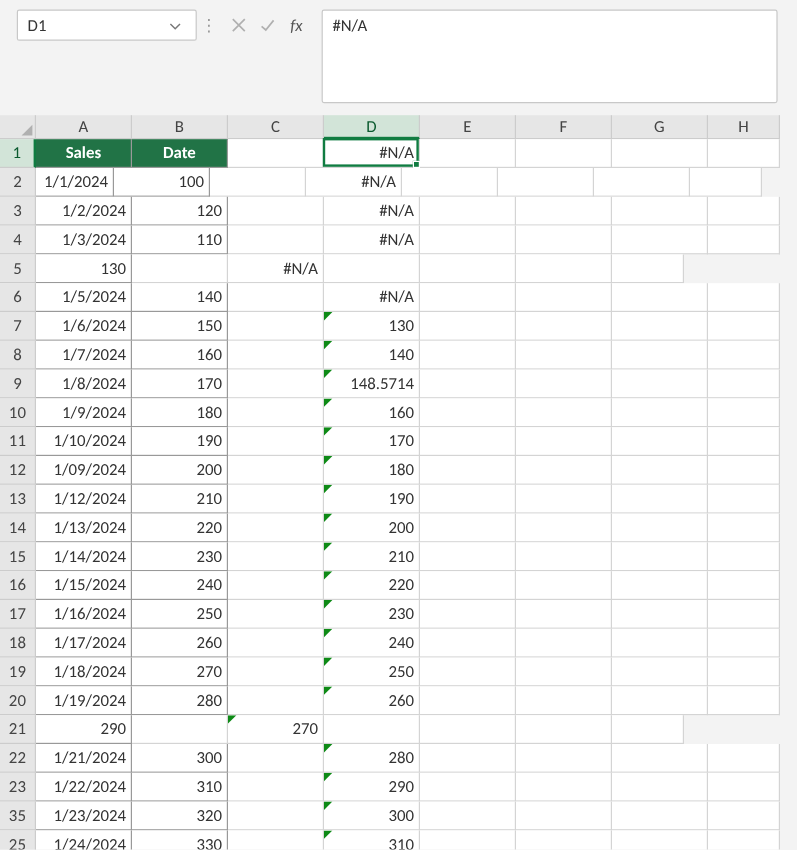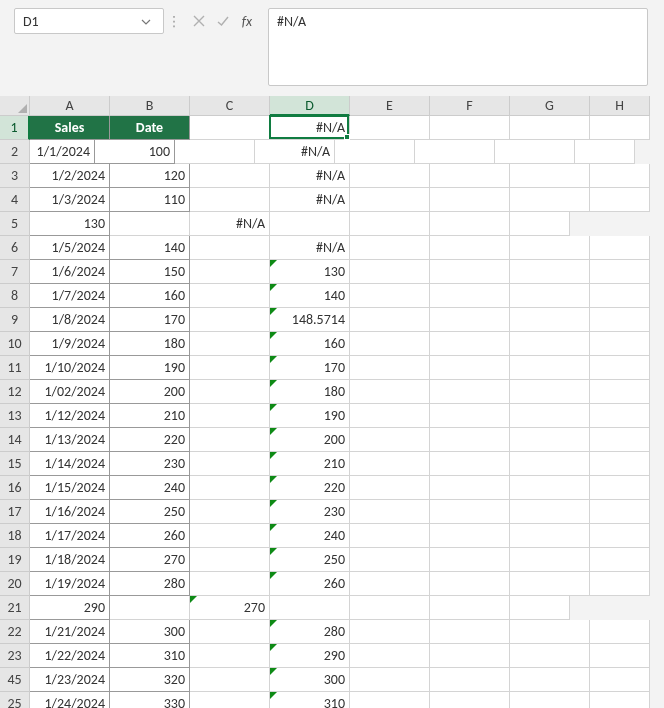--- a/index.html
+++ b/index.html
@@ -263,21 +263,21 @@
       <div class="rowhead">14</div>
       <div class="rowhead">15</div>
       <div class="rowhead">16</div>
       <div class="rowhead">17</div>
       <div class="rowhead">18</div>
       <div class="rowhead">19</div>
       <div class="rowhead">20</div>
       <div class="rowhead">21</div>
       <div class="rowhead">22</div>
       <div class="rowhead">23</div>
-      <div class="rowhead">45</div>
+      <div class="rowhead">35</div>
       <div class="rowhead">25</div>
     </div>
   <div class="cells" id="cells">
       <div class="row">
         <div class="cell hdr" style="width: 80px;">Sales</div>
         <div class="cell hdr" style="width: 80px;">Date</div>
         <div class="cell" style="width: 80px;"></div>
         <div class="cell right" style="width: 80px;">#N/A</div>
         <div class="cell" style="width: 80px;"></div>
         <div class="cell" style="width: 80px;"></div>
@@ -377,21 +377,21 @@
         <div class="cell left bordered" style="width: 80px;">1/10/2024</div>
         <div class="cell right bordered" style="width: 80px;">190</div>
         <div class="cell" style="width: 80px;"></div>
         <div class="cell right greentri" style="width: 80px;">170</div>
         <div class="cell" style="width: 80px;"></div>
         <div class="cell" style="width: 80px;"></div>
         <div class="cell" style="width: 80px;"></div>
         <div class="cell" style="width: 60px;"></div>
       </div>
       <div class="row">
-        <div class="cell left bordered" style="width: 80px;">1/02/2024</div>
+        <div class="cell left bordered" style="width: 80px;">1/09/2024</div>
         <div class="cell right bordered" style="width: 80px;">200</div>
         <div class="cell" style="width: 80px;"></div>
         <div class="cell right greentri" style="width: 80px;">180</div>
         <div class="cell" style="width: 80px;"></div>
         <div class="cell" style="width: 80px;"></div>
         <div class="cell" style="width: 80px;"></div>
         <div class="cell" style="width: 60px;"></div>
       </div>
       <div class="row">
         <div class="cell left bordered" style="width: 80px;">1/12/2024</div>

